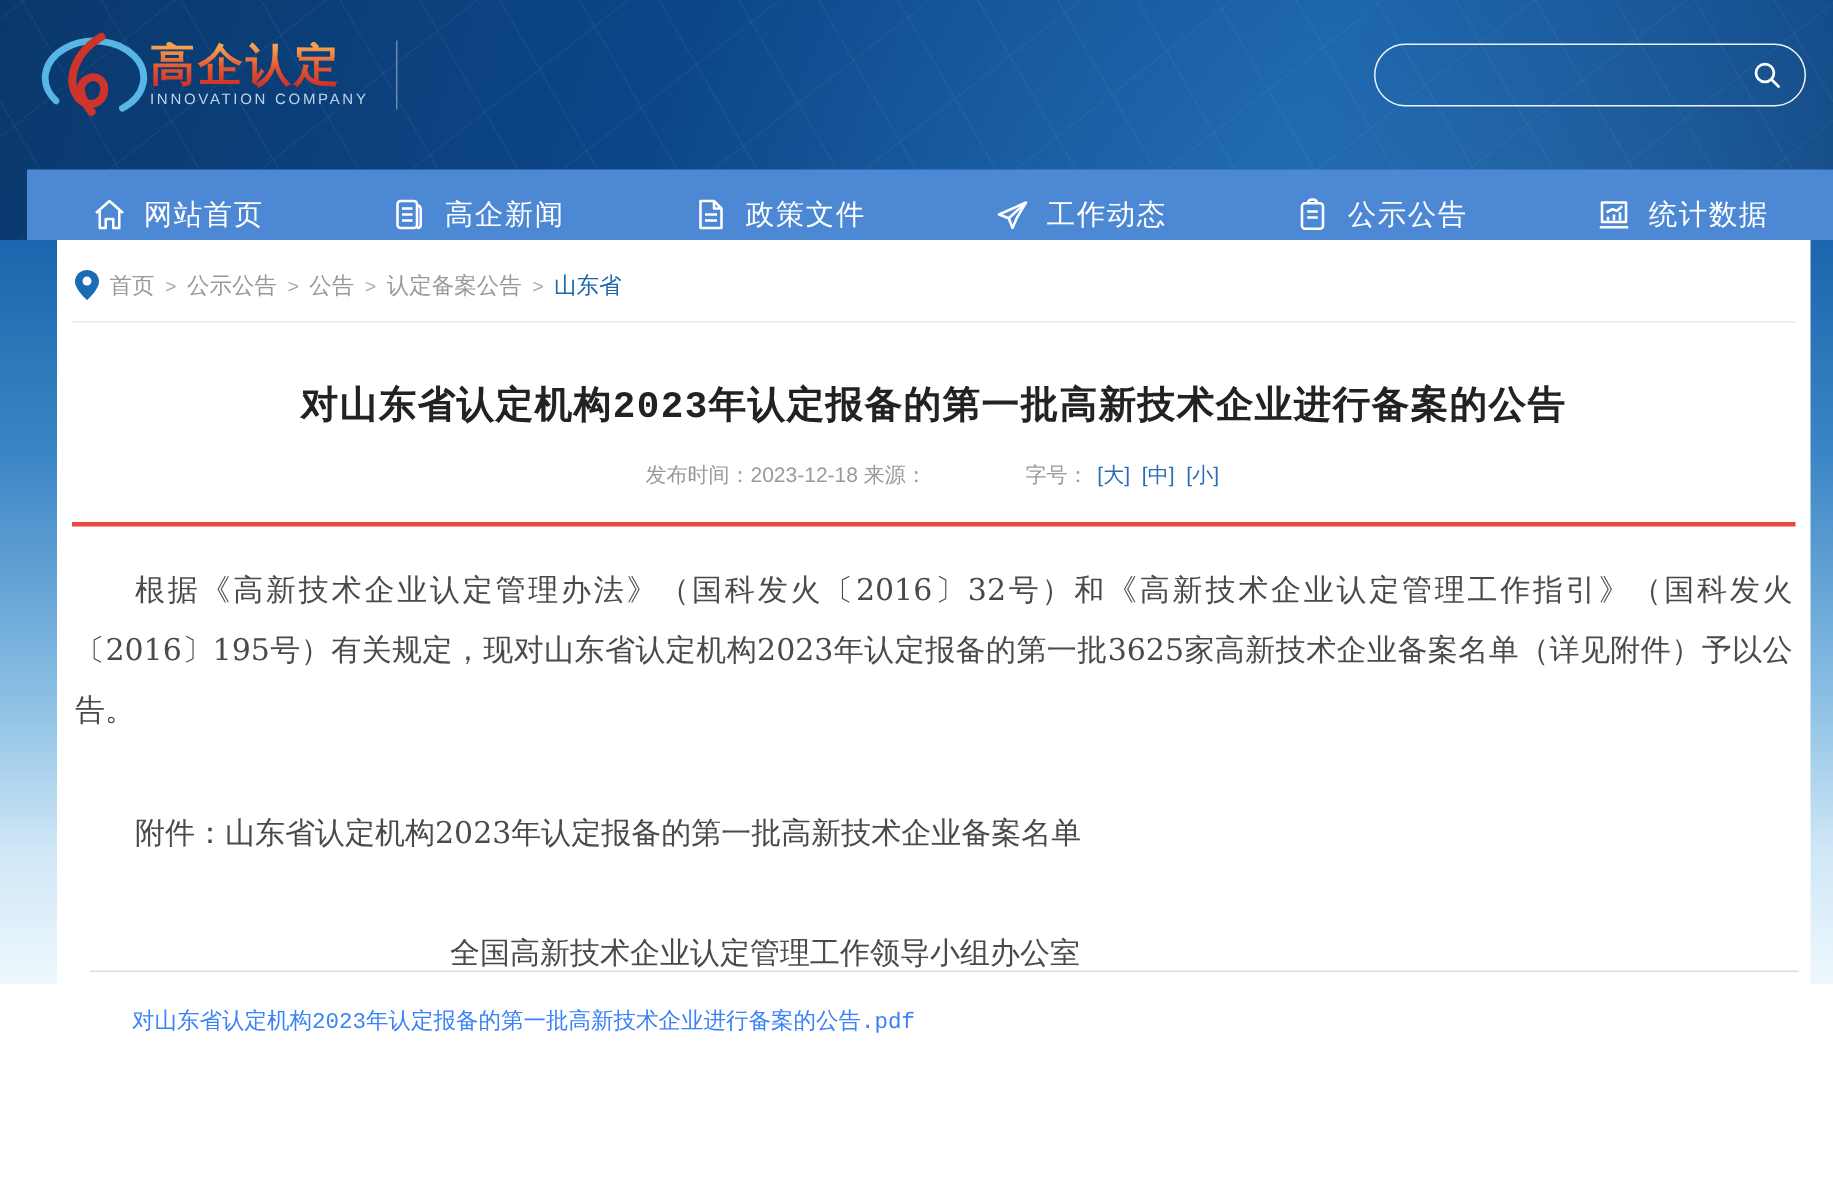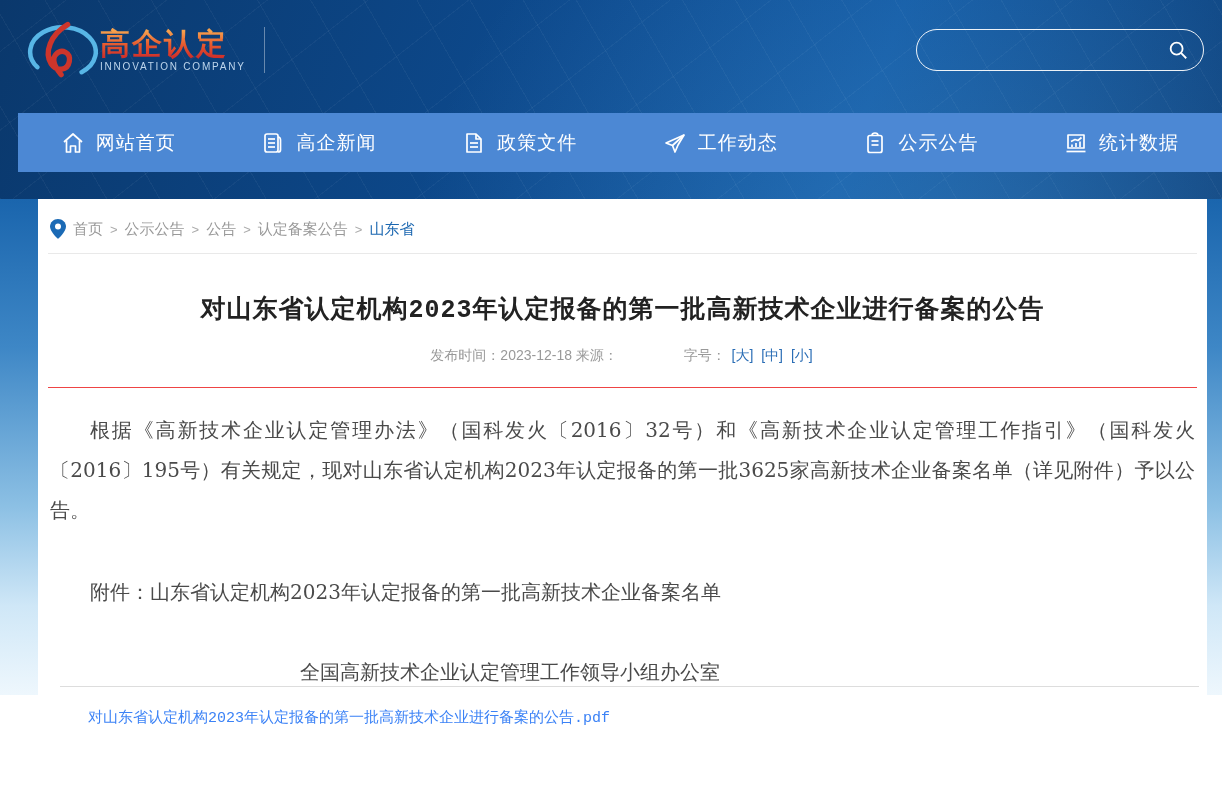--- a/index.html
+++ b/index.html
@@ -1,21 +1,21 @@
 <!DOCTYPE html>
 <html><head>
 <meta charset="utf-8">
 <style>
   * { margin:0; padding:0; box-sizing:border-box; }
   html,body { width:1222px; height:789px; overflow:hidden; background:#fff;
     font-family:"Liberation Sans", sans-serif; }
 
   
   .banner {
-    width:1222px; height:199px; position:relative;
+    width:1222px; height:160px; position:relative;
     background:
       radial-gradient(circle at 78% 160%, rgba(110,190,245,.30), rgba(110,190,245,0) 55%),
       repeating-linear-gradient(60deg, rgba(255,255,255,.045) 0 1px, rgba(255,255,255,0) 1px 46px),
       repeating-linear-gradient(-38deg, rgba(255,255,255,.04) 0 1px, rgba(255,255,255,0) 1px 62px),
       linear-gradient(110deg,#0a386c 0%, #0d4a8e 45%, #0e55a0 70%, #0a3d78 100%);
   }
   .header-top { height:100px; display:flex; align-items:center; padding:0 14px 0 16px; }
   .logo-mark { width:82px; height:78px; flex:0 0 auto; }
   .logo-text { margin-left:2px; line-height:1.05; }
   .logo-title {
@@ -64,21 +64,21 @@
     border-bottom:1px solid #e9e9e9; }
   .crumb { color:#999; cursor:pointer; text-decoration:none; }
   .crumb.current { color:#1a66b0; }
   .crumb-sep { color:#aaa; font-size:13px; }
 
   .article-title {
     text-align:center; margin-top:38px; font-size:25px; font-weight:bold;
     color:#222; letter-spacing:1px; font-family:Liberation Mono, monospace;
   }
   .meta-row { text-align:center; margin-top:22px; font-size:14px; color:#999;
-    padding-bottom:22px; border-bottom:1px solid #ef4444; }
+    padding-bottom:22px; border-bottom:3px solid #ef4444; }
   .meta-row .gap { display:inline-block; width:58px; }
   .font-size-link { color:#2a6db5; cursor:pointer; margin:0 2px; }
 
   .article-body {
     font-family:"DejaVu Serif","Liberation Serif",serif;
     color:#4a4a4a; font-size:20px; line-height:40px; text-align:justify;
     padding:22px 2px 0 2px;
   }
   .para { text-indent:2em; }
   .attach-label { text-indent:2em; margin-top:42px;

